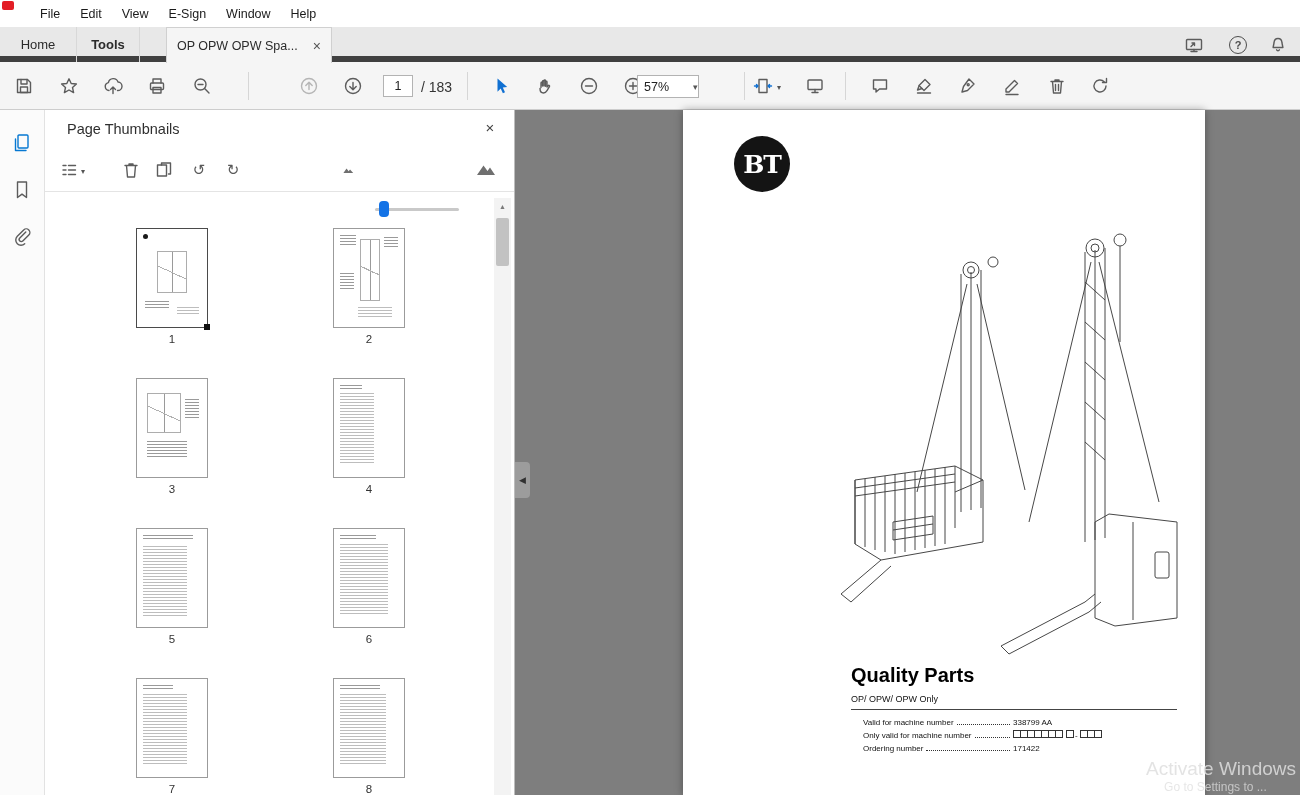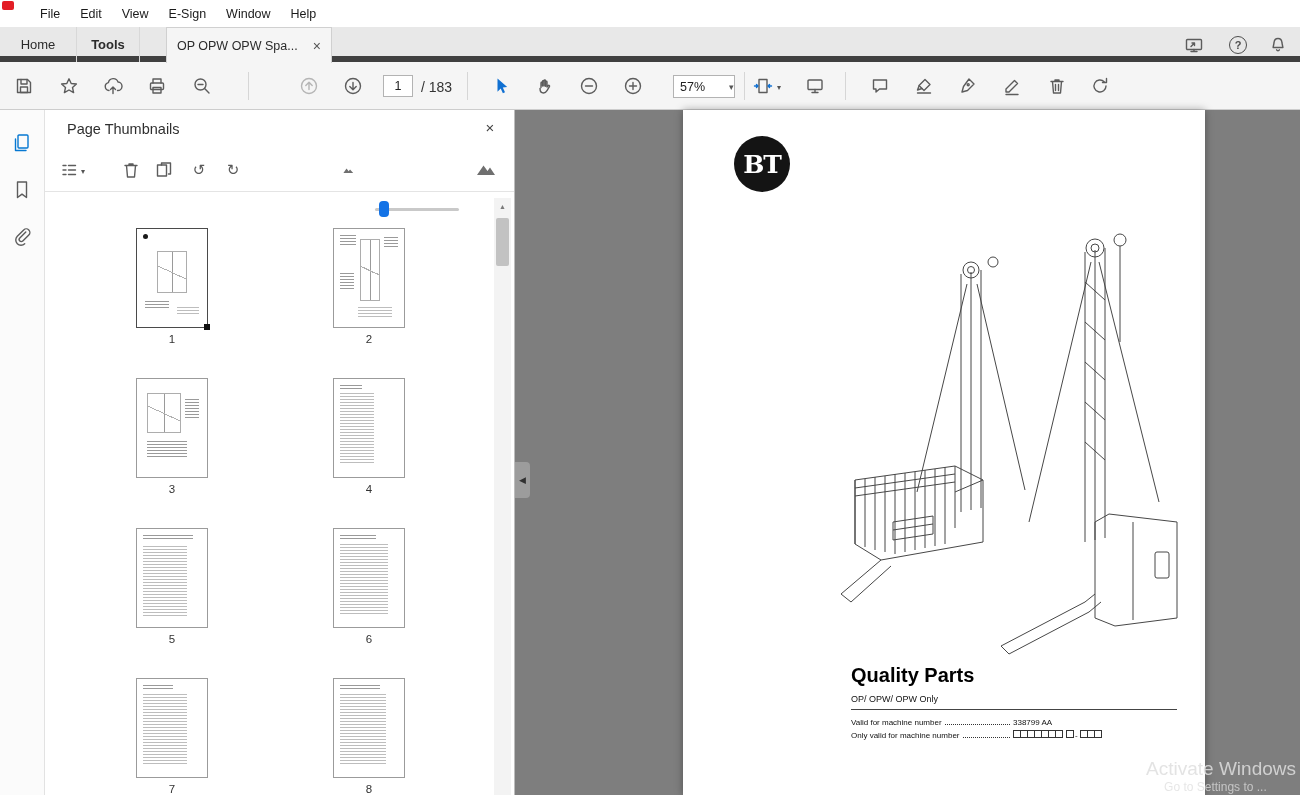--- a/index.html
+++ b/index.html
@@ -37,21 +37,21 @@
              border-bottom:1px solid #cdcdcd; }
   .tbtn { position:absolute; top:14px; width:20px; height:20px; }
   .tsep { position:absolute; top:10px; width:1px; height:28px; background:#d6d6d6; }
   .ic { width:20px; height:20px; stroke:#5c5c5c; fill:none; stroke-width:1.4;
         stroke-linecap:round; stroke-linejoin:round; }
   .ic.dim { stroke:#b5b5b5; }
   #page-input { position:absolute; left:383px; top:13px; width:30px; height:22px;
                 border:1px solid #b3b3b3; background:#fff; font-size:12.5px; text-align:center;
                 font-family:inherit; color:#222; }
   #page-count { position:absolute; left:421px; top:17px; font-size:14px; color:#333; }
-  #zoom-box { position:absolute; left:673px; top:13px; width:62px; height:23px;
+  #zoom-box { position:absolute; left:637px; top:13px; width:62px; height:23px;
               border:1px solid #b3b3b3; background:#fff; display:flex; align-items:center;
               padding:0 6px; font-size:12.5px; color:#222; gap:24px; }
   #zoom-box .caret { margin-left:auto; font-size:9px; color:#555; }
   .mini-caret { position:absolute; top:21px; font-size:8px; color:#555; }
 
   
   #leftrail { position:absolute; left:0; top:110px; width:45px; height:685px; background:#fbfbfb;
               border-right:1px solid #e2e2e2; }
   .rail-icon { position:absolute; left:11px; width:22px; height:22px; }
   .ric { width:22px; height:22px; fill:none; stroke:#5c5c5c; stroke-width:1.4;
@@ -109,21 +109,21 @@
   #bt-logo { position:absolute; left:51px; top:26px; width:56px; height:56px; background:#141414;
              border-radius:50%; color:#fff; display:flex; align-items:center; justify-content:center;
              font-family:"DejaVu Serif","Liberation Serif",serif; font-weight:bold; font-size:25px;
              letter-spacing:-1px; }
   #drawing { position:absolute; left:150px; top:112px; width:350px; height:435px; }
   #doc-title { position:absolute; left:168px; top:554px; font-size:20px; font-weight:bold; color:#000; }
   #doc-subtitle { position:absolute; left:168px; top:584px; font-size:9px; color:#111; }
   #fields { position:absolute; left:168px; top:599px; width:326px; border-top:1px solid #444;
             padding-top:4px; font-size:8px; color:#111; }
   .frow { display:flex; align-items:flex-end; height:13px; }
-  .flabel { white-space:nowrap; }
+  .flabel { white-space:nowrap;margin-left:12px; }
   .fdots { flex:1; border-bottom:1px dotted #333; margin:0 3px 2px 3px; }
   .fvalue { width:164px; white-space:nowrap; }
   .box-group { display:inline-flex; margin-right:4px; }
   .mbox { display:inline-block; width:8px; height:8px; border:1px solid #333; margin-right:-1px;
           background:#fff; }
   .box-dash { display:inline-block; margin:0 2px 0 -2px; font-size:8px; }
 
   #watermark { position:absolute; right:4px; top:648px; text-align:left; pointer-events:none; }
   #wm1 { font-size:19px; color:rgba(222,222,222,.85); }
   #wm2 { font-size:12px; color:rgba(222,222,222,.75);margin-left:18px; }
@@ -491,20 +491,25 @@
               <span class="mbox"></span>
               <span class="mbox"></span>
             </span><span class="box-group">
               <span class="mbox"></span>
             </span><span class="box-dash">-</span><span class="box-group">
               <span class="mbox"></span>
               <span class="mbox"></span>
               <span class="mbox"></span>
             </span></span>
       </div>
+      <div class="frow">
+        <span class="flabel">Ordering number</span>
+        <span class="fdots"></span>
+        <span class="fvalue">171422</span>
+      </div>
     </div>
   </div>
 
   <div id="watermark">
     <div id="wm1">Activate Windows</div>
     <div id="wm2">Go to Settings to ...</div>
   </div>
 </div>
 
 </body></html>

